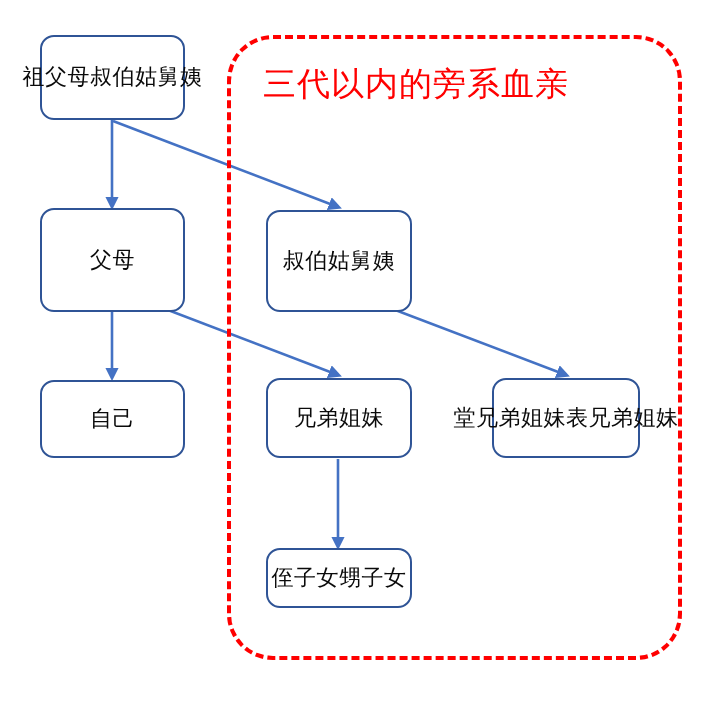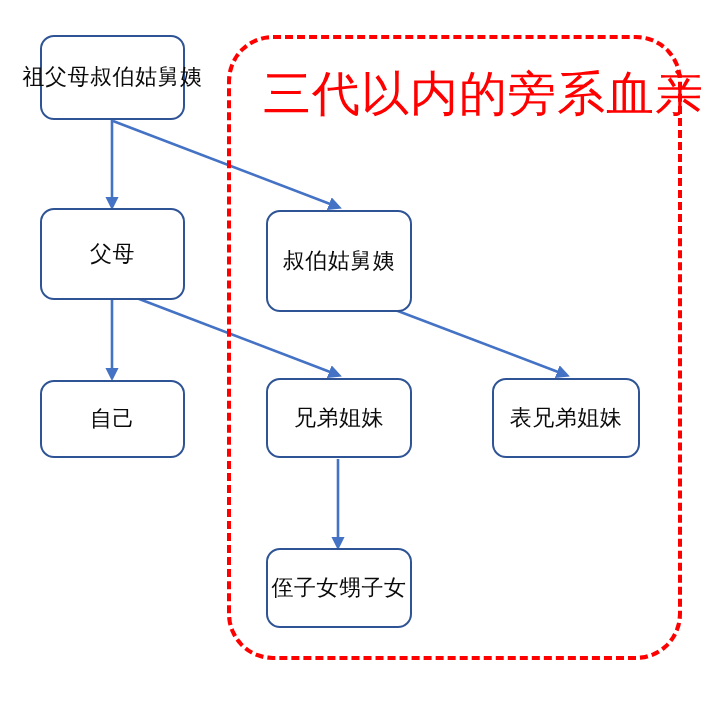--- a/index.html
+++ b/index.html
@@ -51,21 +51,21 @@
     position: absolute;
     box-sizing: border-box;
     border: 4px dashed #FF0000;
     border-radius: 46px;
     background: transparent;
     z-index: 1;
   }
   .group-title {
     position: absolute;
     color: #FF0000;
-    font-size: 48px;
+    font-size: 33px;
     letter-spacing: 1px;
     white-space: pre;
     z-index: 2;
   }
 </style>
 </head>
 <body>
 
 <div id="canvas">
 
@@ -83,21 +83,21 @@
         <line x1="113" y1="121" x2="338" y2="207" marker-end="url(#arrowhead)"></line>
         <line x1="112" y1="289" x2="112" y2="377" marker-end="url(#arrowhead)"></line>
         <line x1="113" y1="289" x2="338" y2="375" marker-end="url(#arrowhead)"></line>
         <line x1="340" y1="289" x2="566" y2="375" marker-end="url(#arrowhead)"></line>
         <line x1="338" y1="459" x2="338" y2="546" marker-end="url(#arrowhead)"></line>
       </g>
   </svg>
 
   <div id="nodes">
       <div class="node" style="left: 40px; top: 35px; width: 145px; height: 85px; border-color: rgb(47, 84, 150);"><span>祖父母</span><span class="line2">叔伯姑舅姨</span></div>
-      <div class="node" style="left: 40px; top: 208px; width: 145px; height: 92px; border-color: rgb(47, 84, 150);"><span>父母</span></div>
+      <div class="node" style="left: 40px; top: 208px; width: 145px; height: 104px; border-color: rgb(47, 84, 150);"><span>父母</span></div>
       <div class="node" style="left: 266px; top: 210px; width: 146px; height: 102px; border-color: rgb(47, 84, 150);"><span>叔伯姑舅姨</span></div>
       <div class="node" style="left: 40px; top: 380px; width: 145px; height: 78px; border-color: rgb(47, 84, 150);"><span>自己</span></div>
       <div class="node" style="left: 266px; top: 378px; width: 146px; height: 80px; border-color: rgb(47, 84, 150);"><span>兄弟姐妹</span></div>
-      <div class="node" style="left: 492px; top: 378px; width: 148px; height: 80px; border-color: rgb(47, 84, 150);"><span class="line2">表兄弟姐妹</span></div>
-      <div class="node" style="left: 266px; top: 548px; width: 146px; height: 80px; border-color: rgb(47, 84, 150);"><span>侄子女</span><span class="line2">甥子女</span></div>
+      <div class="node" style="left: 492px; top: 378px; width: 148px; height: 80px; border-color: rgb(47, 84, 150);"><span>堂兄弟姐妹</span><span class="line2">表兄弟姐妹</span></div>
+      <div class="node" style="left: 266px; top: 548px; width: 146px; height: 60px; border-color: rgb(47, 84, 150);"><span>侄子女</span><span class="line2">甥子女</span></div>
     </div>
 
 </div>
 
 </body></html>

